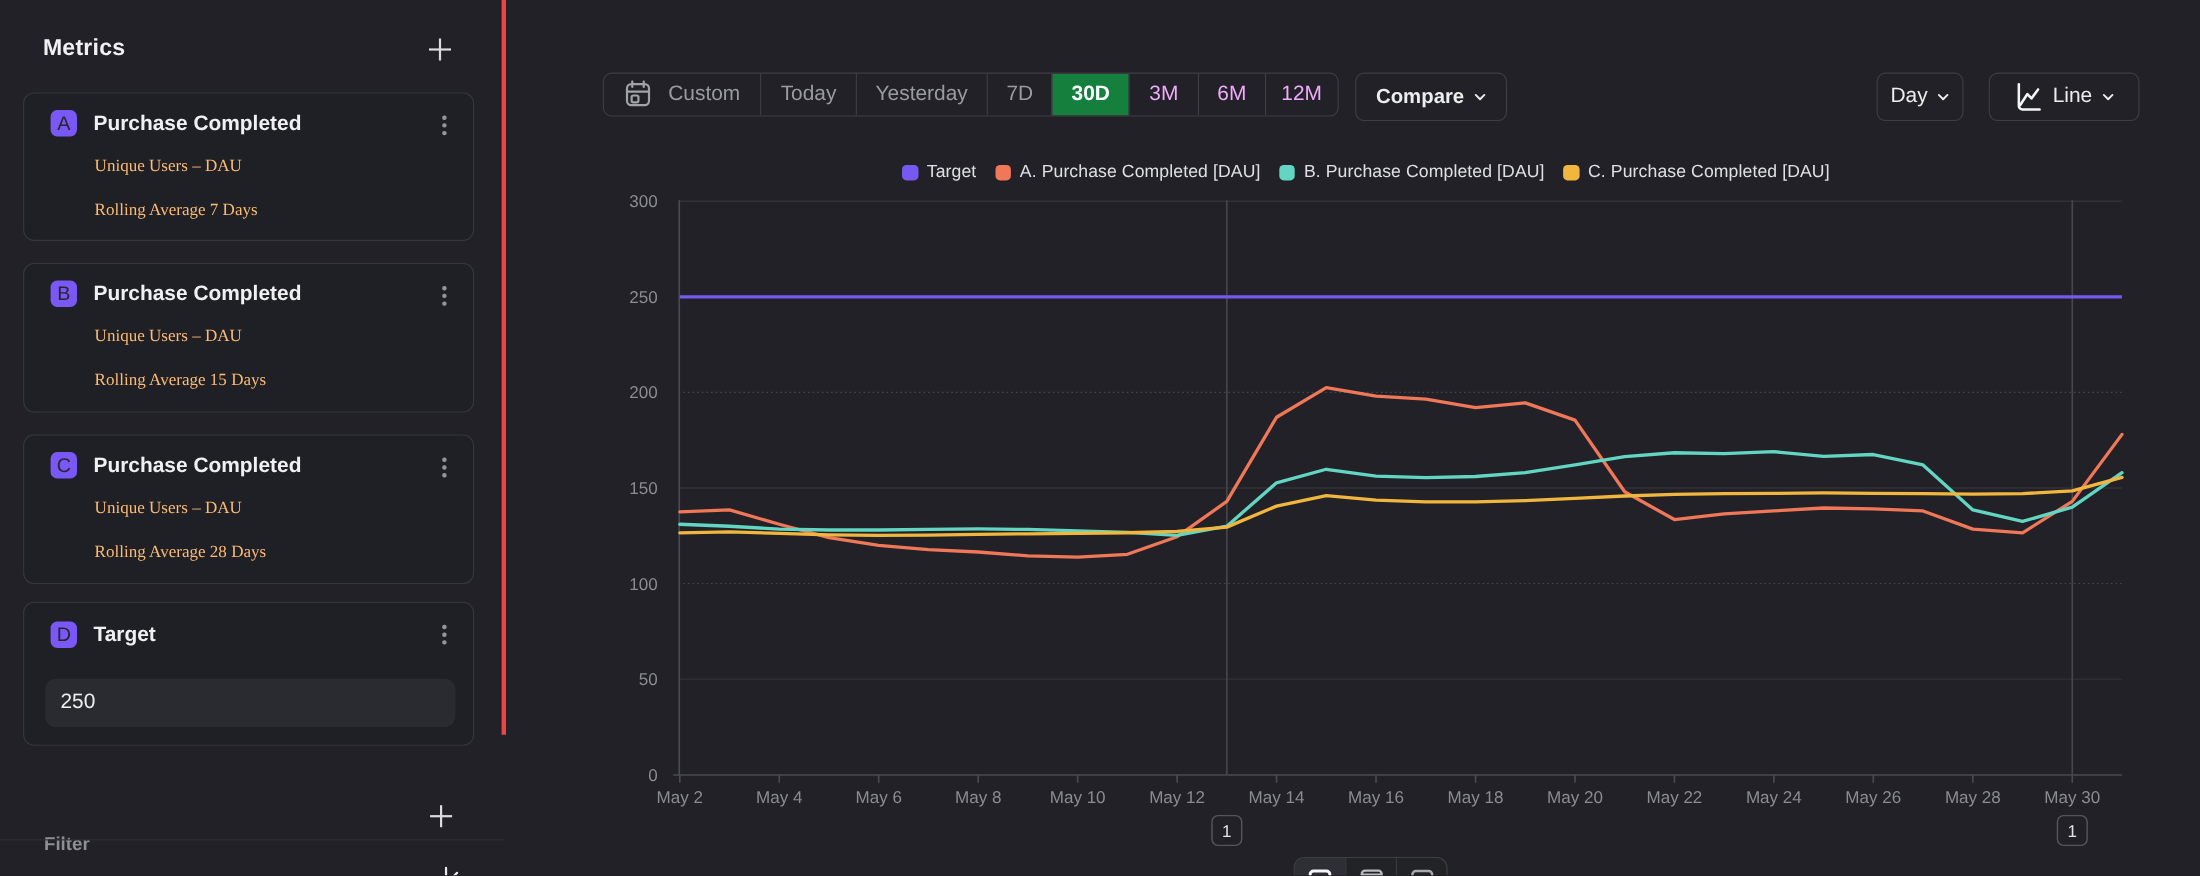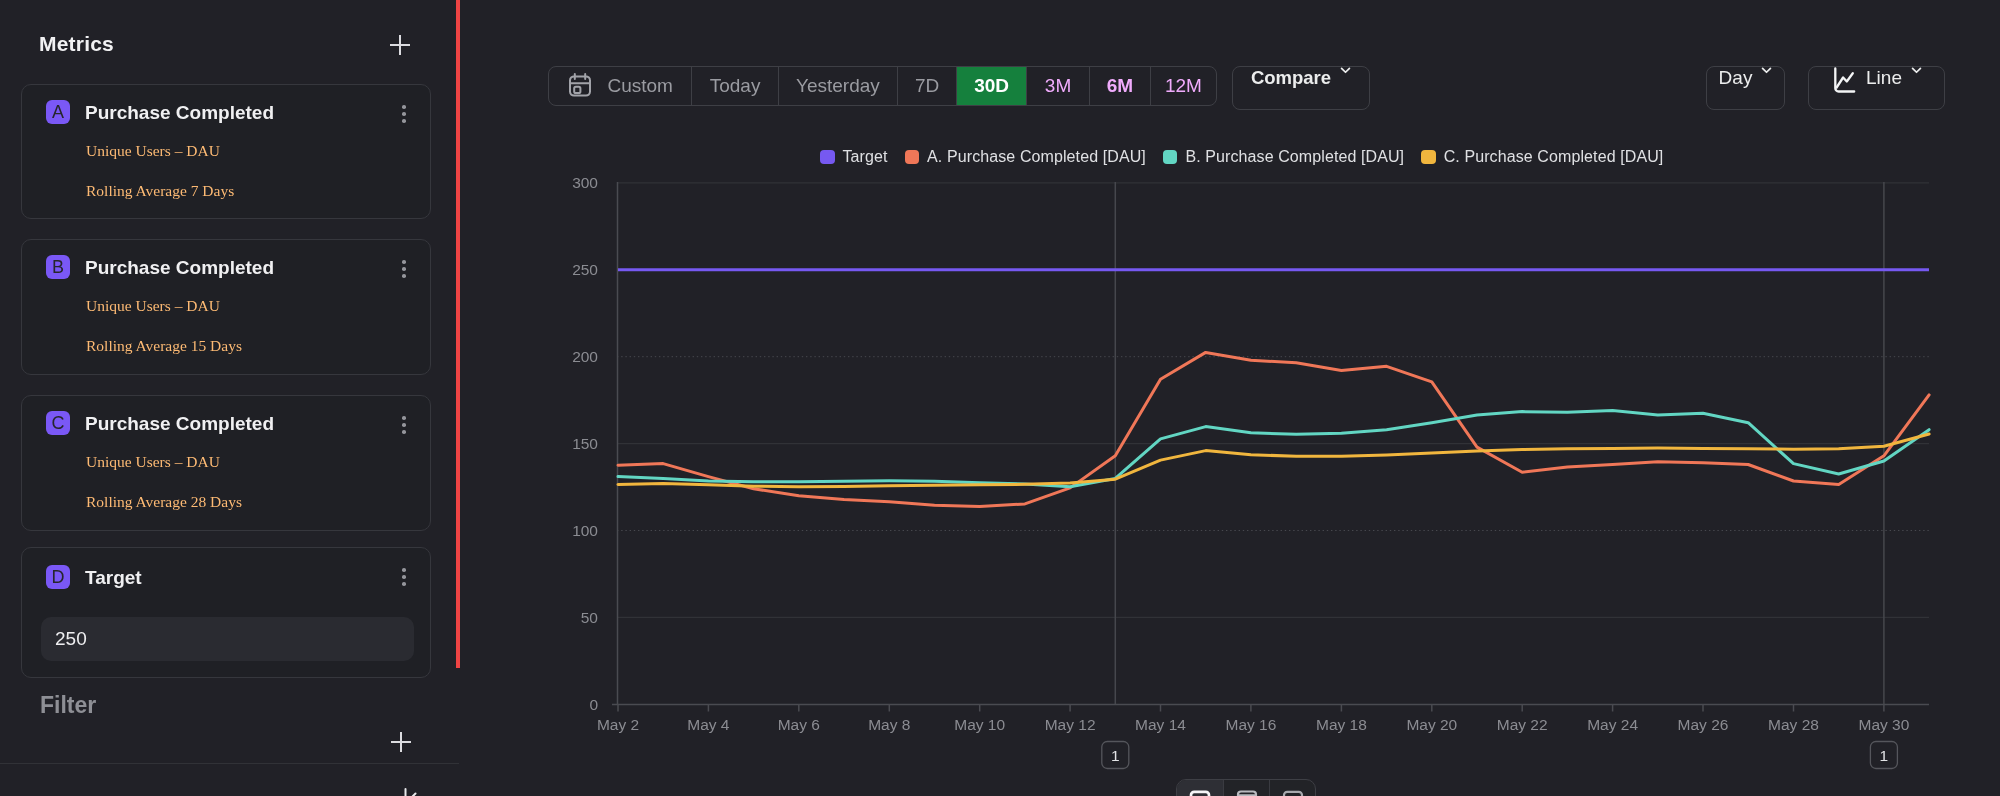--- a/index.html
+++ b/index.html
@@ -14,29 +14,29 @@
   .plus:after{left:0;top:9px;width:20px;height:2px;}
   .card{position:absolute;left:21px;width:410px;border:1px solid #36373d;border-radius:10px;background:#1f2025;}
   .badge{position:absolute;left:24px;top:15px;width:24px;height:24px;border-radius:6px;background:#7a58f6;
          color:#26262c;font-size:18px;font-weight:400;text-align:center;line-height:24px;}
   .ctitle{position:absolute;left:63px;top:17px;font-size:19px;font-weight:700;color:#f0f0f2;}
   .crow{position:absolute;left:64px;font-size:15.5px;color:#fdba74;font-family:Liberation Serif, serif;}
   .dots{position:absolute;right:24px;top:20px;width:4px;}
   .dots i{display:block;width:3.6px;height:3.6px;border-radius:50%;background:#94959b;margin-bottom:3.6px;}
   .tinput{position:absolute;left:19px;top:69px;width:373px;height:44px;background:#2a2b31;border-radius:10px;
           font-size:19px;color:#eeeef0;line-height:44px;padding-left:14px;}
-  .filter{position:absolute;left:40px;top:692px;font-size:23px;font-weight:700;color:#8e8f95;}
+  .filter{position:absolute;left:40px;top:758px;font-size:17px;font-weight:700;color:#8e8f95;}
   .sdiv{position:absolute;left:0;top:763px;width:459px;border-top:1px solid #313237;}
   
   .tbgroup{position:absolute;left:548px;top:66px;width:669px;height:40px;border:1px solid #3e3f45;border-radius:8px;display:flex;overflow:hidden;}
   .seg{height:100%;display:flex;align-items:center;justify-content:center;font-size:19px;color:#9a9ba1;border-left:1px solid #3e3f45;gap:14px;}
   .seg:first-child{border-left:none;}
   .seg.active{background:#15803d;color:#fff;font-weight:700;}
   .seg.dim{color:#f0abfc;}
-  .btn{position:absolute;top:66px;height:44px;border:1px solid #3e3f45;border-radius:8px;display:flex;align-items:flex-start;justify-content:center;font-size:19px;color:#eceded;gap:9px;}
+  .btn{position:absolute;top:66px;height:44px;border:1px solid #3e3f45;border-radius:8px;display:flex;align-items:center;justify-content:center;font-size:19px;color:#eceded;gap:9px;}
   .chev{width:11px;height:7px;flex:0 0 auto;}
   
   .legend{position:absolute;left:820px;top:148px;display:flex;align-items:center;gap:17px;font-size:16px;letter-spacing:0.1px;color:#dfe0e3;}
   .litem{display:flex;align-items:center;gap:8px;}
   .sw{width:14.5px;height:14.5px;border-radius:4px;}
   
   .bctl{position:absolute;left:1176px;top:779px;width:140px;height:44px;border:1px solid #3e3f45;border-radius:10px;background:#222327;display:flex;overflow:hidden;}
   .bseg{width:46.3px;height:100%;display:flex;justify-content:center;padding-top:8.5px;border-left:1px solid #3a3b41;}
   .bseg:first-child{border-left:none;}
   .bseg.on{background:#2e2f35;}
@@ -111,21 +111,21 @@
         <path d="M7.8 1v5M18.2 1v5M3 10.3h20"></path>
         <rect x="7.2" y="13.8" width="6.2" height="6.2" rx="1.6"></rect>
       </svg>
       <span>Custom</span>
     </div>
     <div class="seg" style="width:86.5px;">Today</div>
     <div class="seg" style="width:120px;">Yesterday</div>
     <div class="seg" style="width:59px;">7D</div>
     <div class="seg active" style="width:70.5px;">30D</div>
     <div class="seg dim" style="width:63px;">3M</div>
-    <div class="seg dim" style="width:61px;font-weight:bold;">6M</div>
+    <div class="seg dim" style="width:61px;">6M</div>
     <div class="seg dim" style="width:66.5px;">12M</div>
   </div>
 
   <div class="btn" style="left:1232px;width:138px;font-weight:700;font-size:18.5px;">Compare
     <svg class="chev" viewBox="0 0 12 8" fill="none" stroke="#eceded" stroke-width="2" stroke-linecap="round" stroke-linejoin="round">
         <path d="M1.5 1.5L6 6l4.5-4.5"></path>
       </svg>
   </div>
 
 

